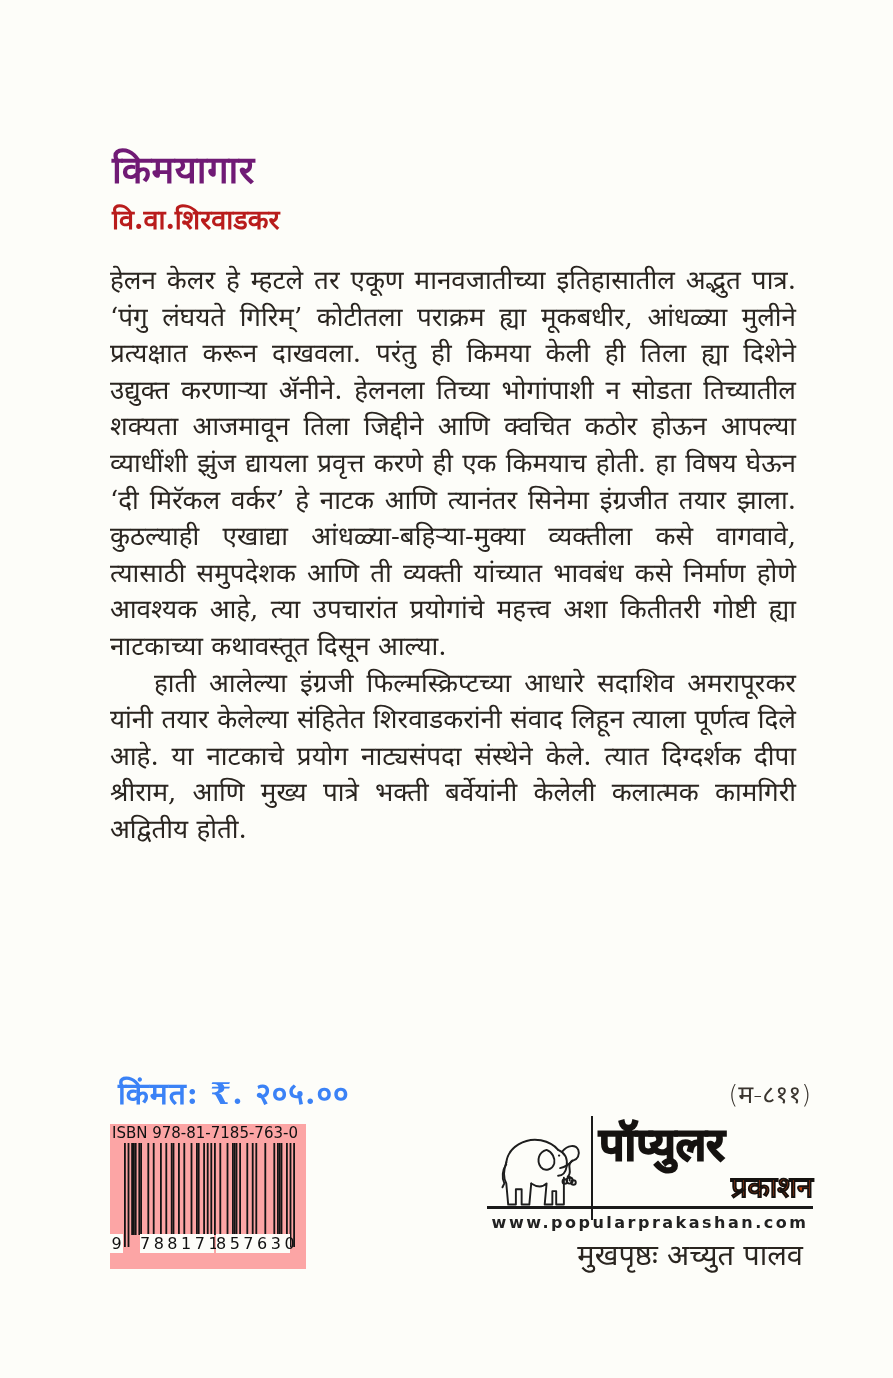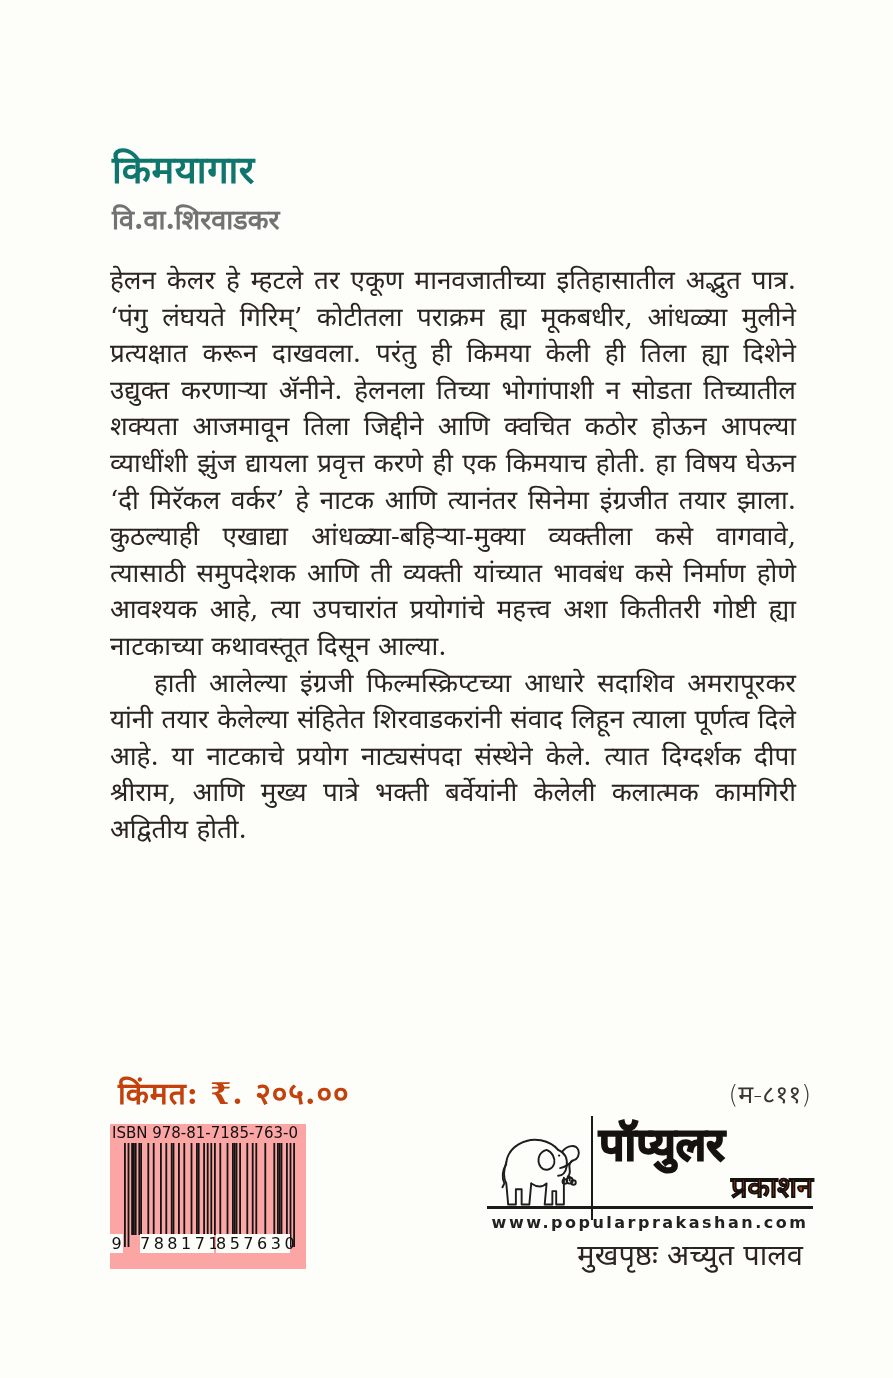--- a/index.html
+++ b/index.html
@@ -10,40 +10,40 @@
   }
   .page {
     position: relative;
     width: 893px; height: 1378px;
     background: #fdfdf9;
     color: #24201d;
     overflow: hidden;
   }
   .book-title {
     position: absolute; left: 112px; top: 142px;
-    font-size: 38px; font-weight: bold; color: #0f766e;
+    font-size: 38px; font-weight: bold; color: #701a75;
     letter-spacing: 0.5px;
   }
   .book-author {
     position: absolute; left: 112px; top: 200px;
-    font-size: 27px; font-weight: bold; color: #737373;
+    font-size: 27px; font-weight: bold; color: #b91c1c;
   }
   .blurb {
     position: absolute; left: 110px; top: 262px; width: 686px;
     font-size: 26px; line-height: 36.6px;
     text-align: justify; color: #2a2520;
   }
   .blurb p { margin: 0; }
   .blurb p.indent { text-indent: 44px; }
   .price-row {
     position: absolute; left: 0; top: 1072px; width: 893px; height: 44px;
   }
   .price {
     position: absolute; left: 118px; top: 0;
-    font-size: 30px; font-weight: bold; color: #c2410c;
+    font-size: 30px; font-weight: bold; color: #3b82f6;
     letter-spacing: 1px;
   }
   .edition-code {
     position: absolute; right: 82px; top: 4px;
     font-size: 25px; color: #3a352f;
     font-family: "DejaVu Sans", "Liberation Sans", sans-serif;
     font-weight: 300;
   }
   
   .barcode {

